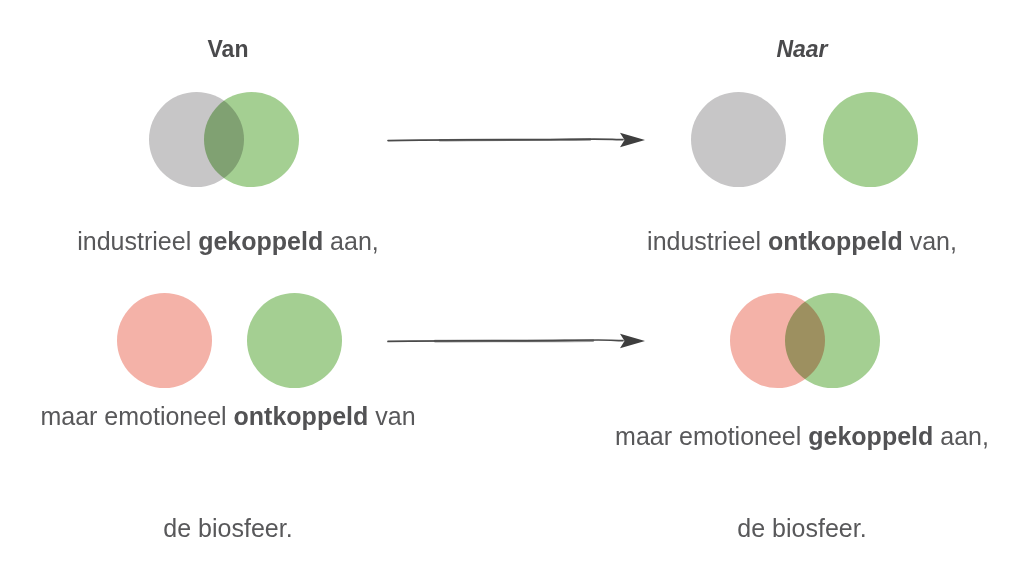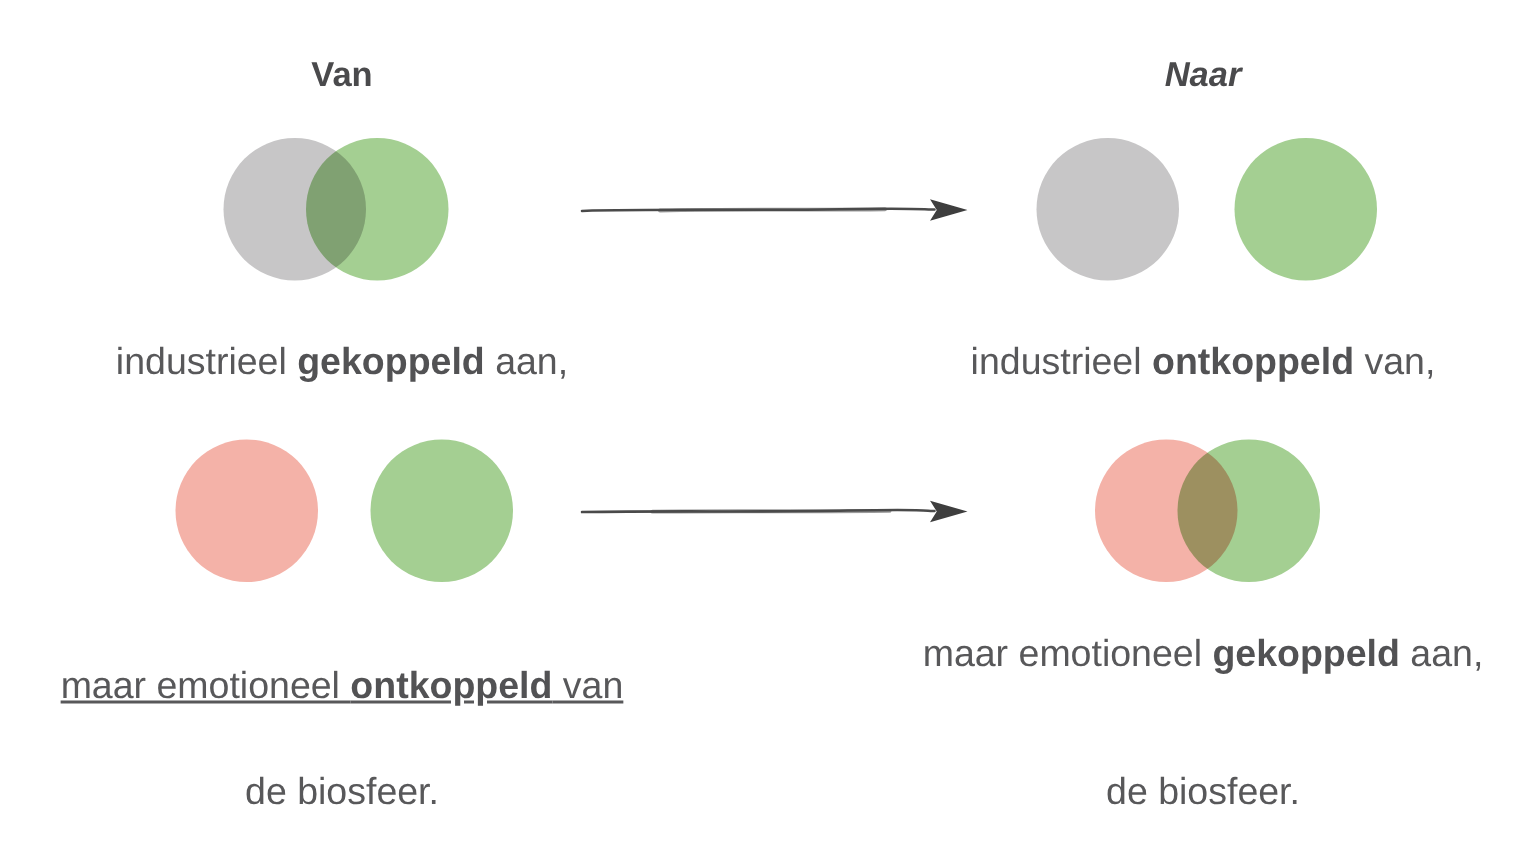--- a/index.html
+++ b/index.html
@@ -85,21 +85,21 @@
   <polygon points="235,5.8 260,13 235,20.2 239.5,13" fill="#3e3e3e"></polygon>
 </svg>
 
 <div class="abs caption col-left" style="top:225px;">
   <span>industrieel </span><b>gekoppeld</b><span> aan,</span>
 </div>
 <div class="abs caption col-right" style="top:225px;">
   <span>industrieel </span><b>ontkoppeld</b><span> van,</span>
 </div>
 
-<div class="abs caption col-left" style="top:441px;text-decoration:underline;">
+<div class="abs caption col-left" style="top:400px;">
   <span>maar emotioneel </span><b>ontkoppeld</b><span> van</span>
 </div>
 <div class="abs caption col-right" style="top:420px;">
   <span>maar emotioneel </span><b>gekoppeld</b><span> aan,</span>
 </div>
 
 <div class="abs caption col-left" style="top:512px;">de biosfeer.</div>
 <div class="abs caption col-right" style="top:512px;">de biosfeer.</div>
 
 </body></html>

